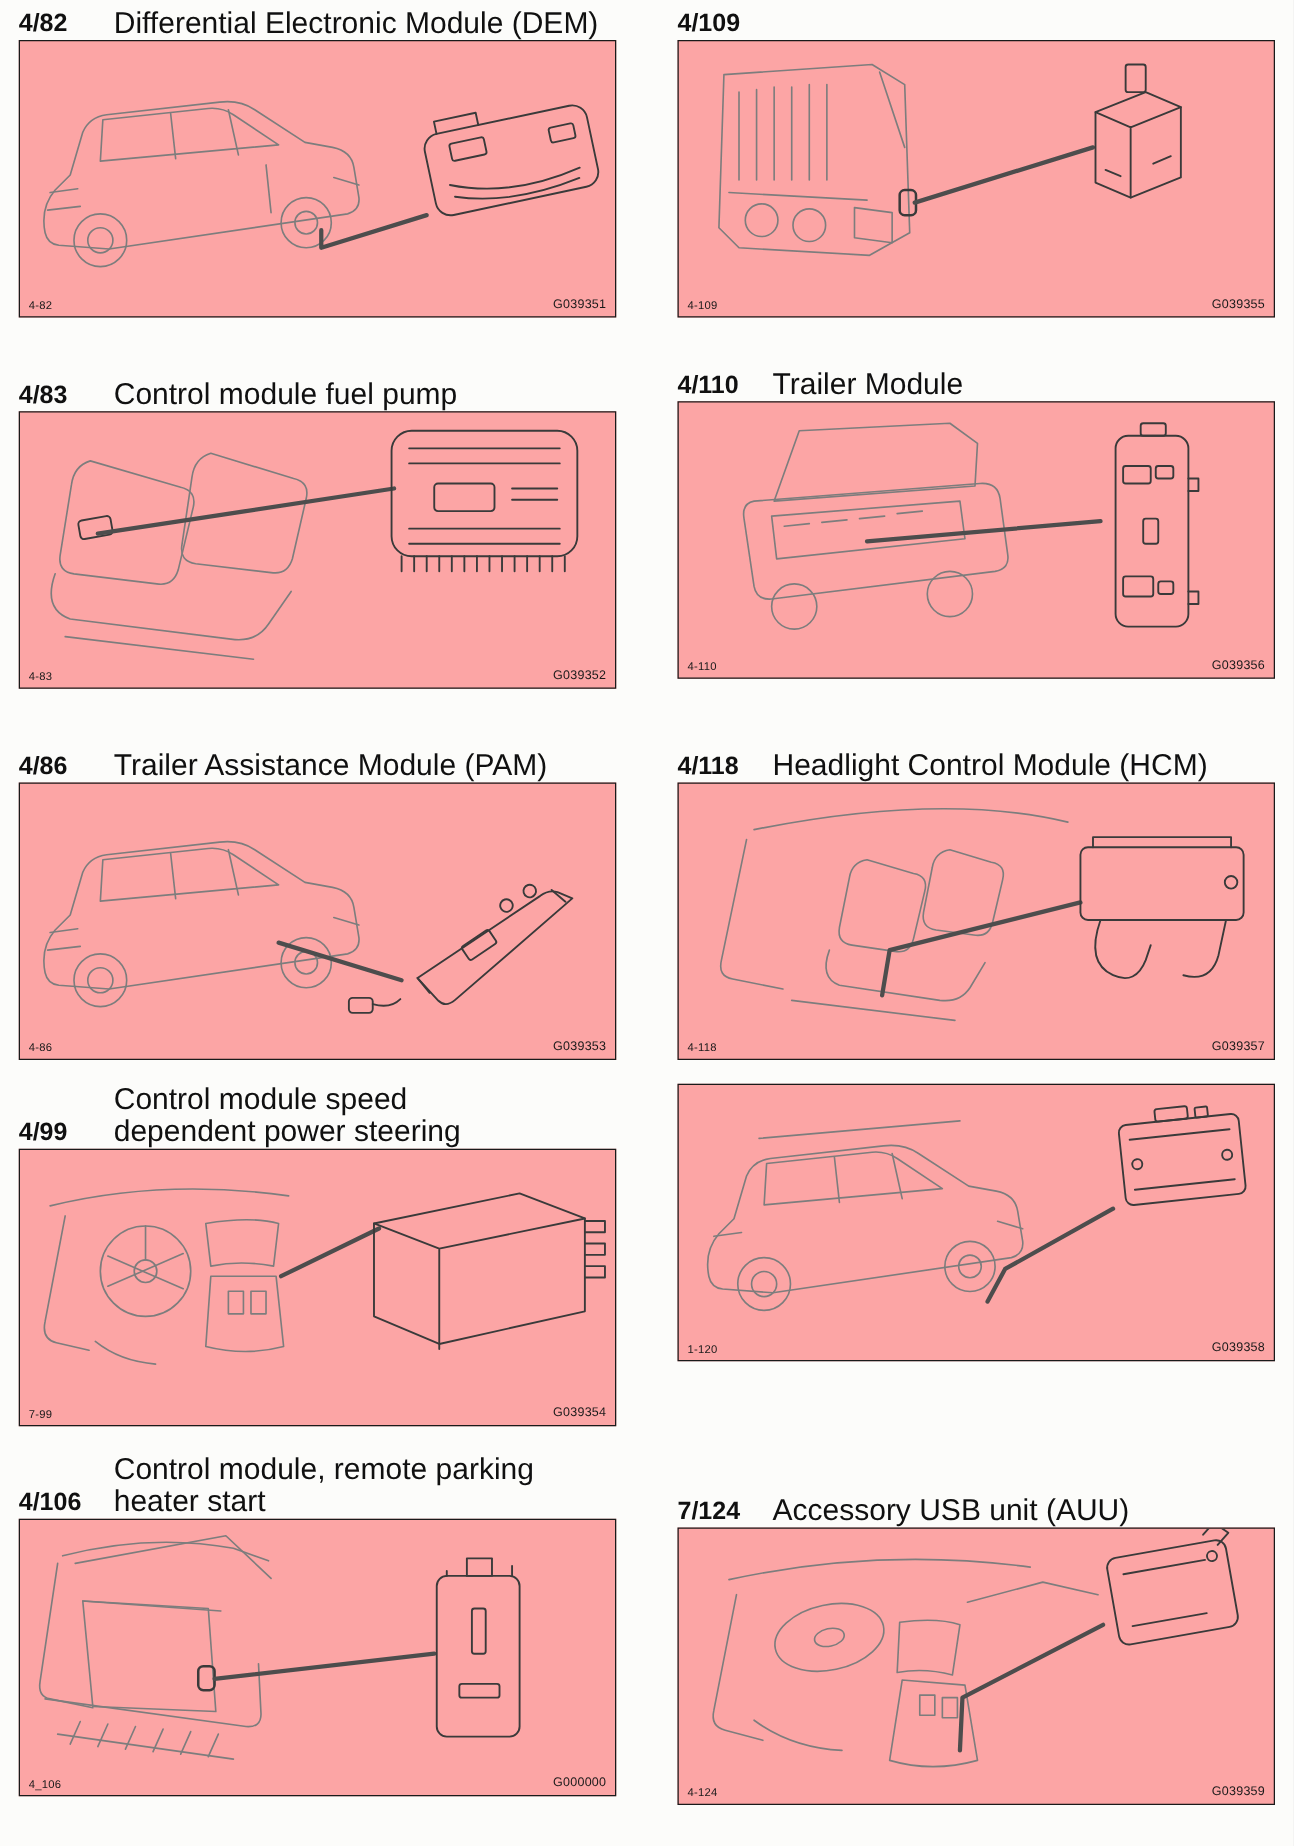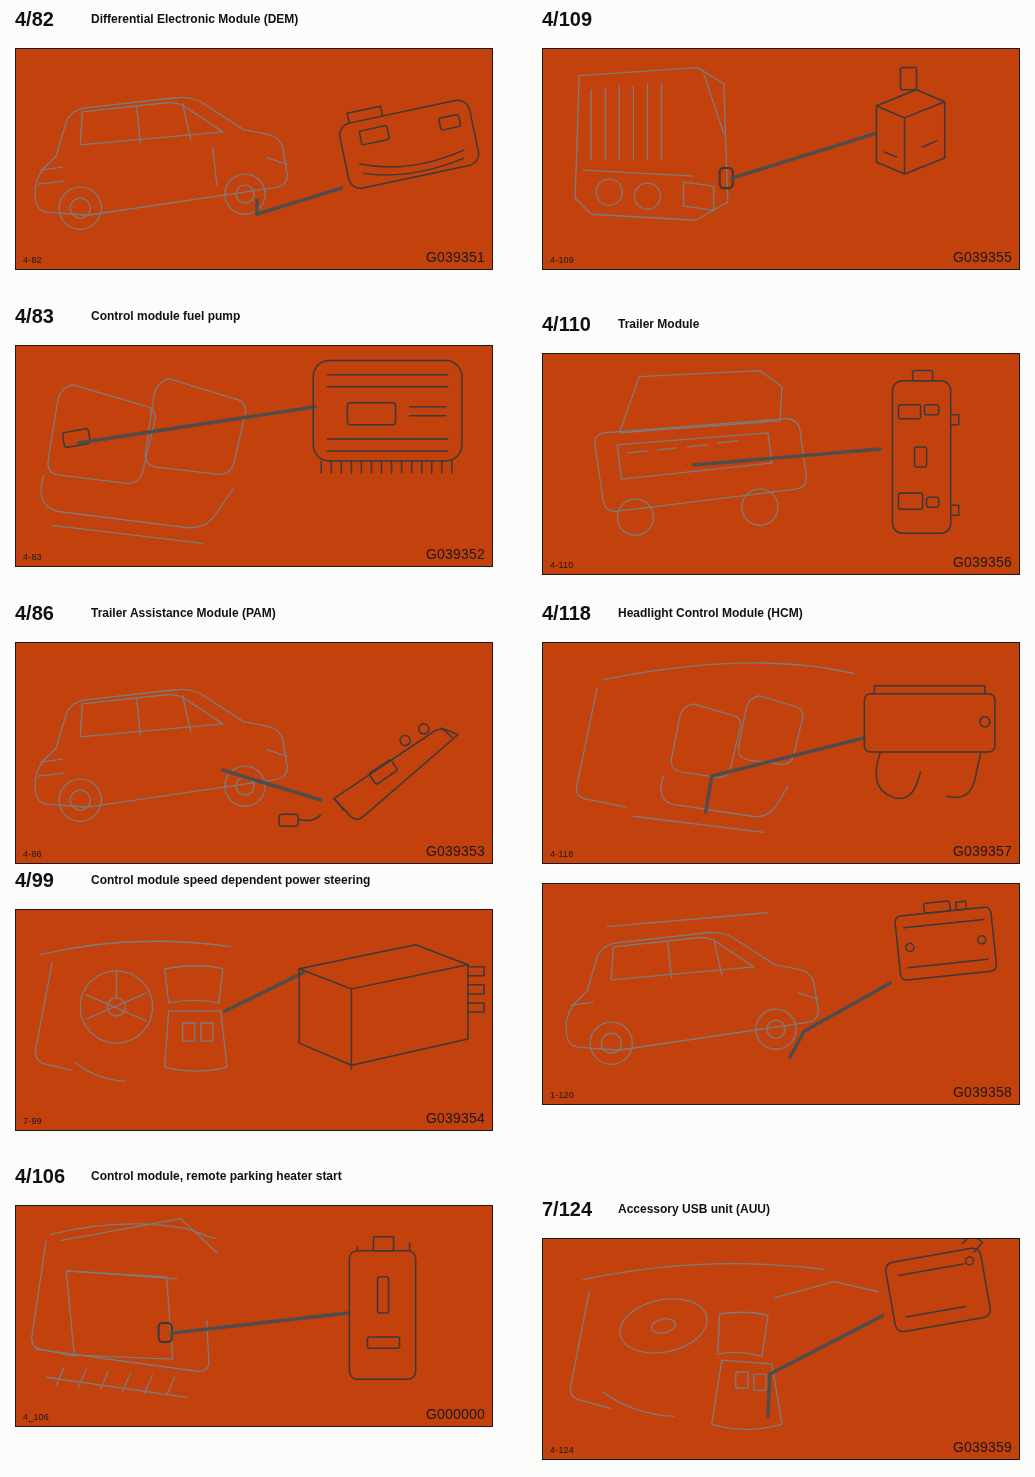--- a/index.html
+++ b/index.html
@@ -5,26 +5,26 @@
   *{margin:0;padding:0;box-sizing:border-box}
   html,body{background:#e9e9e9}
   .page{position:relative;width:1035px;height:1477px;margin:0 auto;background:#fcfcfa;
         font-family:"Liberation Sans",sans-serif;color:#101010;overflow:hidden}
   .col{position:absolute;top:0;width:478px;height:100%}
   .col-left{left:15px}
   .col-right{left:542px}
   .sec{position:absolute;left:0;width:100%}
   .head{display:flex;align-items:flex-end}
   .num{flex:0 0 76px;font-weight:bold;font-size:20px;line-height:26px}
-  .title{font-weight:bold;font-size:12px;line-height:26px}
+  .title{font-weight:normal;font-size:24px;line-height:26px}
   .title.wrap2{max-width:345px}
-  .figbox{position:relative;margin-top:16px;height:222px;border:1.4px solid #1a1a1a;background:#c2410c}
+  .figbox{position:relative;height:222px;border:1.4px solid #1a1a1a;background:#fca5a5}
   .figbox svg{position:absolute;left:0;top:0;width:100%;height:100%}
   .flabel{position:absolute;left:7px;bottom:4px;font-size:9px;letter-spacing:.2px;color:#1a1a1a}
-  .fref{position:absolute;right:7px;bottom:4px;font-size:14px;letter-spacing:.2px;color:#1a1a1a}
+  .fref{position:absolute;right:7px;bottom:4px;font-size:10px;letter-spacing:.2px;color:#1a1a1a}
   
   .sk{stroke:#7d7d7d;fill:none;stroke-width:1.3px;stroke-linecap:round;stroke-linejoin:round}
   .ln{stroke:#3a3a3a;fill:none;stroke-width:1.5px;stroke-linecap:round;stroke-linejoin:round}
   .ld{stroke:#4d4d4d;fill:none;stroke-width:3.4px;stroke-linecap:round;stroke-linejoin:round}
 </style>
 </head>
 <body>
 
 <div class="page">
 
@@ -221,21 +221,21 @@
             <path d="M0,20 l28,12 40,-16 M28,32 v56"></path>
             <rect x="24" y="-18" width="16" height="22" rx="2"></rect>
             <path d="M8,66 l12,5 m26,-10 l14,-6"></path>
           </g>
         </svg>
         <span class="flabel">4-109</span>
         <span class="fref">G039355</span>
       </div>
     </div>
 
-    <div class="sec" style="top:311px">
+    <div class="sec" style="top:295px">
       <div class="head">
         <span class="num">4/110</span>
         <span class="title">Trailer Module</span>
       </div>
       <div class="figbox">
         <svg viewBox="0 0 474 218">
           <g class="sk">
             <path d="M96,22 l120,-6 22,16 -2,34 -160,12 z"></path>
             <path d="M60,78 l180,-14 q14,-1 16,12 l6,44 q2,12 -10,14 l-178,22 q-12,1 -14,-10 l-8,-54 q-2,-12 8,-14 z"></path>
             <path d="M74,90 l150,-12 4,30 -150,16 z"></path>

